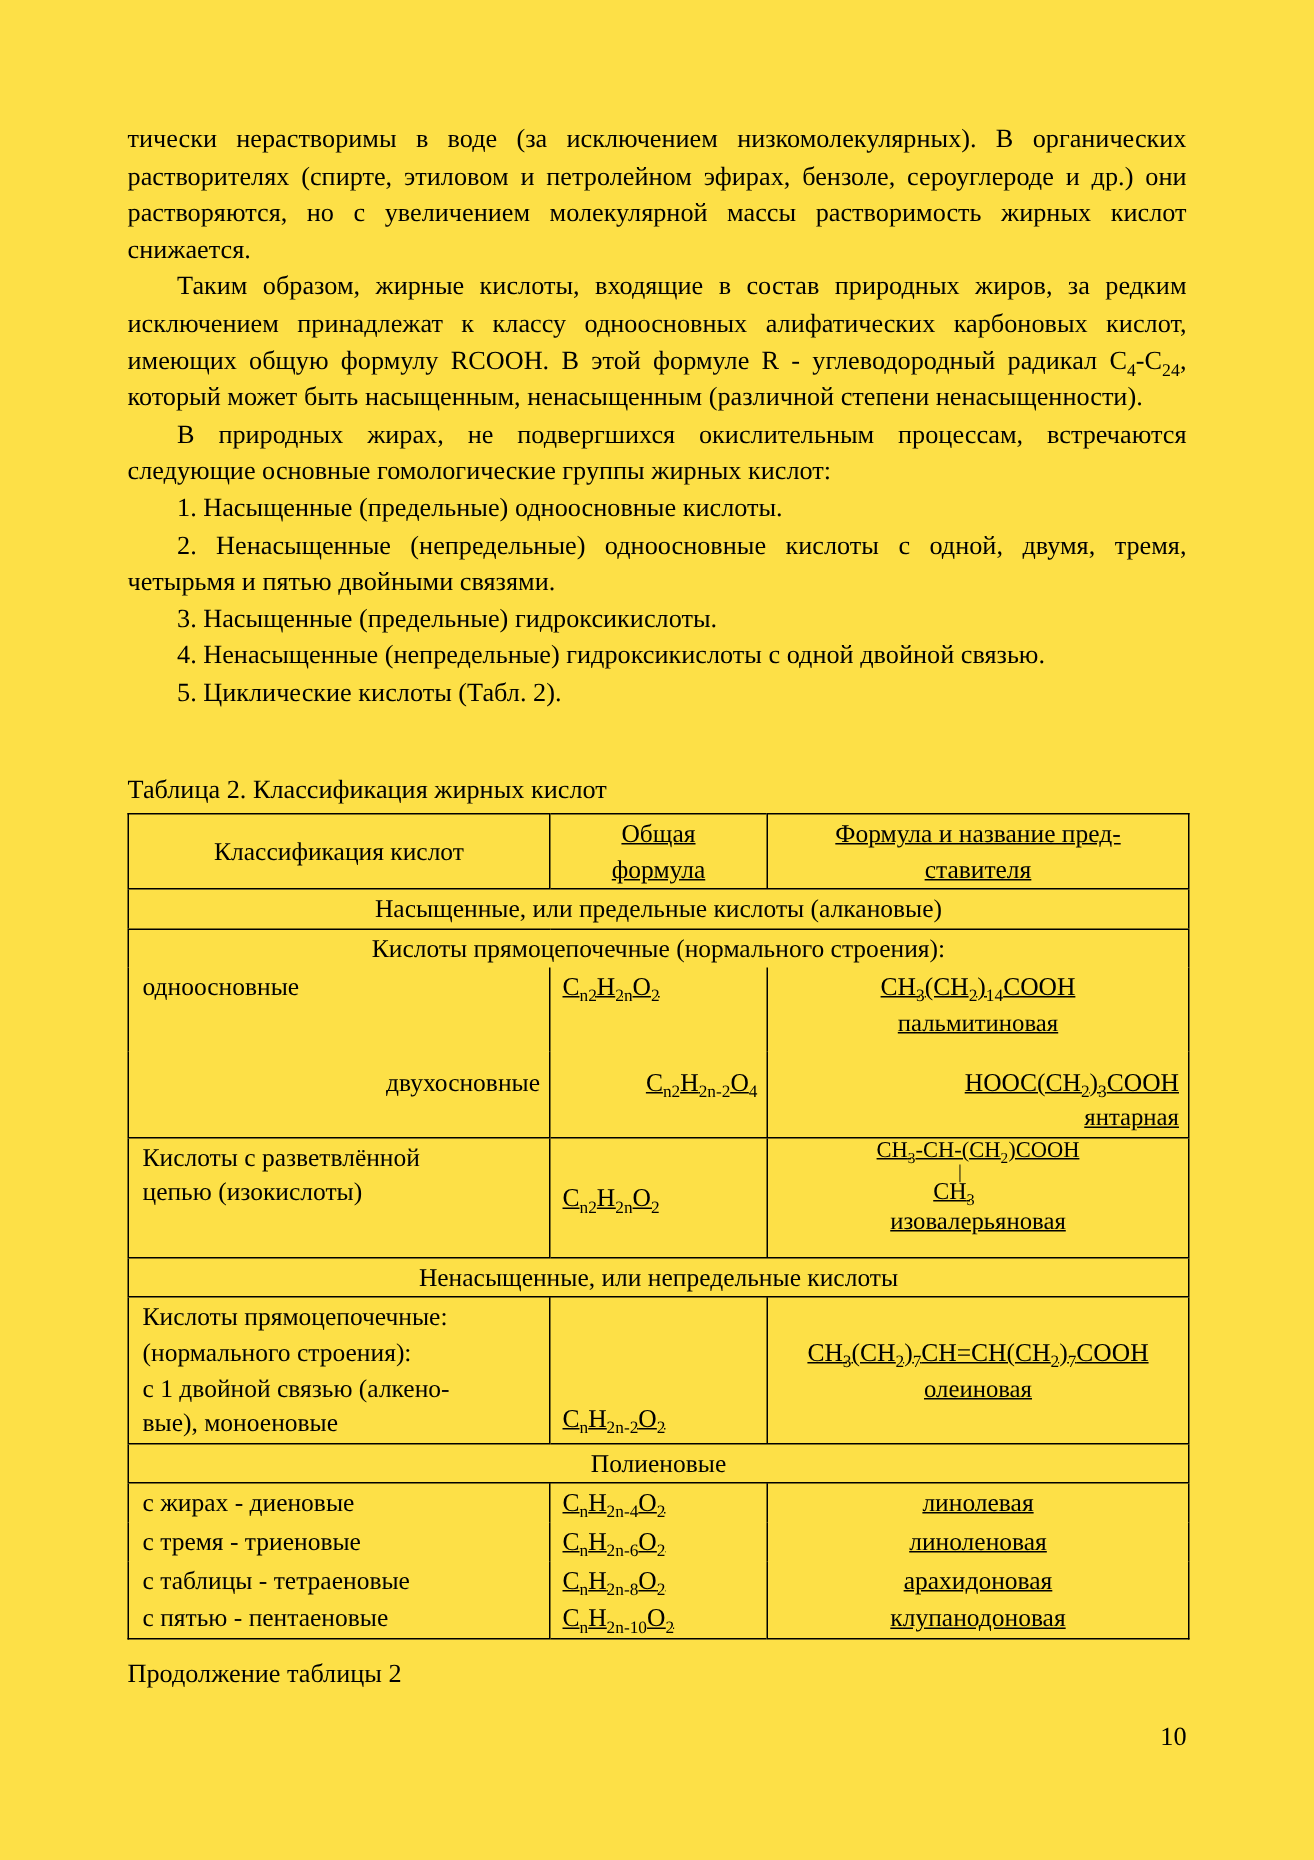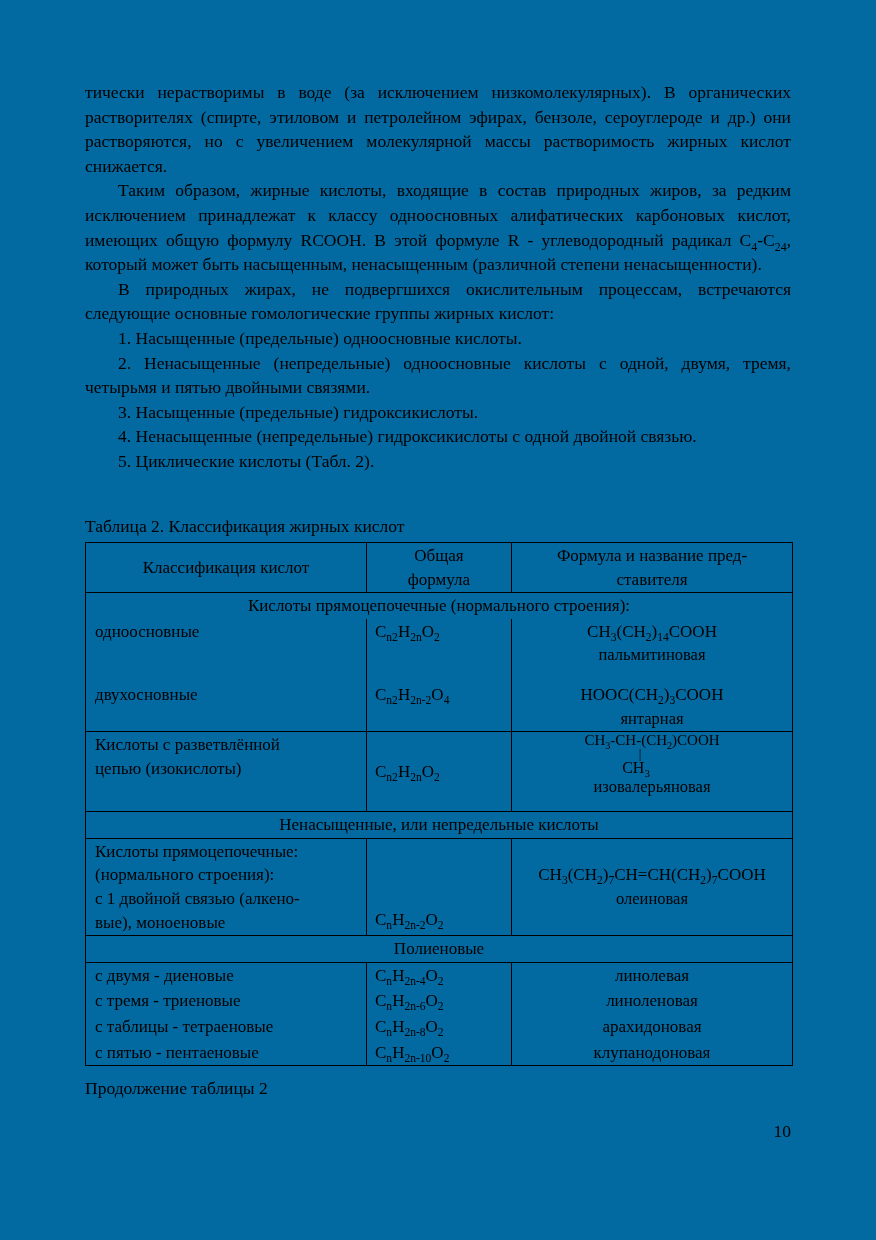--- a/index.html
+++ b/index.html
@@ -1,19 +1,19 @@
 <!DOCTYPE html>
 <html lang="ru"><head>
 <meta charset="utf-8">
 <style>
   * { box-sizing: border-box; }
   html, body { margin: 0; padding: 0; background: #ffffff; }
   .page {
     width: 876px; height: 1240px;
-    background: #0369a1; color: #000000;
+    background: #fde047; color: #000000;
     font-family: "Liberation Serif", "DejaVu Serif", serif;
     padding: 80px 85px 0 85px;
     position: relative;
     overflow: hidden;
   }
   .body-text {
     margin: 0;
     font-size: 17.5px;
     line-height: 24.6px;
     text-align: justify;
@@ -34,28 +34,28 @@
   col.c3 { width: 281px; }
   th, td {
     padding: 1px 6px;
     font-size: 17px;
     line-height: 23.6px;
     font-weight: normal;
     vertical-align: top;
     text-align: left;
   }
   .th { text-align: center; vertical-align: middle; height: 50px; }
-  .vline { border-left: 1px solid #000; }
+  .vline { border-left: 1px solid #000; text-decoration: underline; }
   tr.rb > td, tr.rb > th { border-bottom: 1px solid #000; }
   .ml { white-space: pre-line; }
   .section { text-align: center; }
   .name { padding-left: 9px; }
   .formula { padding-left: 8px; }
   .rep { text-align: center; }
-  .pt { padding-top: 9px; }
+  .pt { padding-top: 9px; text-align: right; }
   .pbx { padding-bottom: 7px; }
   .vmid { vertical-align: middle; }
   .vbot { vertical-align: bottom; padding-bottom: 4px; }
   .h80 { height: 80px; }
   .small-formula { font-size: 15px; line-height: 15px; }
   .branch-bar { font-size: 13px; line-height: 12px; transform: translateX(-12px); }
   .branch-ch3 { font-size: 16px; line-height: 15px; transform: translateX(-16px); }
   .rep-name { font-size: 16.5px; }
   .continuation { margin-top: 10px; text-align: left; }
   .page-number {
@@ -90,20 +90,23 @@
 
     <tbody>
         <tr class="rb">
       <th class="th">Классификация кислот</th>
       <th class="th vline ml">Общая
 формула</th>
       <th class="th vline ml">Формула и название пред-
 ставителя</th>
     </tr>
 
+    <tr class="rb">
+      <td colspan="3" class="section">Насыщенные, или предельные кислоты (алкановые)</td>
+    </tr>
 
     <tr>
       <td colspan="3" class="section">Кислоты прямоцепочечные (нормального строения):</td>
     </tr>
 
     <tr>
       <td class="name pbx">одноосновные</td>
       <td class="formula vline pbx">C<sub>n2</sub>H<sub>2n</sub>O<sub>2</sub></td>
       <td class="rep vline pbx">
         <div>CH<sub>3</sub>(CH<sub>2</sub>)<sub>14</sub>COOH</div>
@@ -146,21 +149,21 @@
         <div>CH<sub>3</sub>(CH<sub>2</sub>)<sub>7</sub>CH=CH(CH<sub>2</sub>)<sub>7</sub>COOH</div>
         <div class="rep-name">олеиновая</div>
       </td>
     </tr>
 
     <tr class="rb">
       <td colspan="3" class="section">Полиеновые</td>
     </tr>
 
     <tr>
-      <td class="name">с двумя - диеновые</td>
+      <td class="name">с жирах - диеновые</td>
       <td class="formula vline">C<sub>n</sub>H<sub>2n-4</sub>O<sub>2</sub></td>
       <td class="rep vline">линолевая</td>
     </tr>
     <tr>
       <td class="name">с тремя - триеновые</td>
       <td class="formula vline">C<sub>n</sub>H<sub>2n-6</sub>O<sub>2</sub></td>
       <td class="rep vline">линоленовая</td>
     </tr>
     <tr>
       <td class="name">с таблицы - тетраеновые</td>

